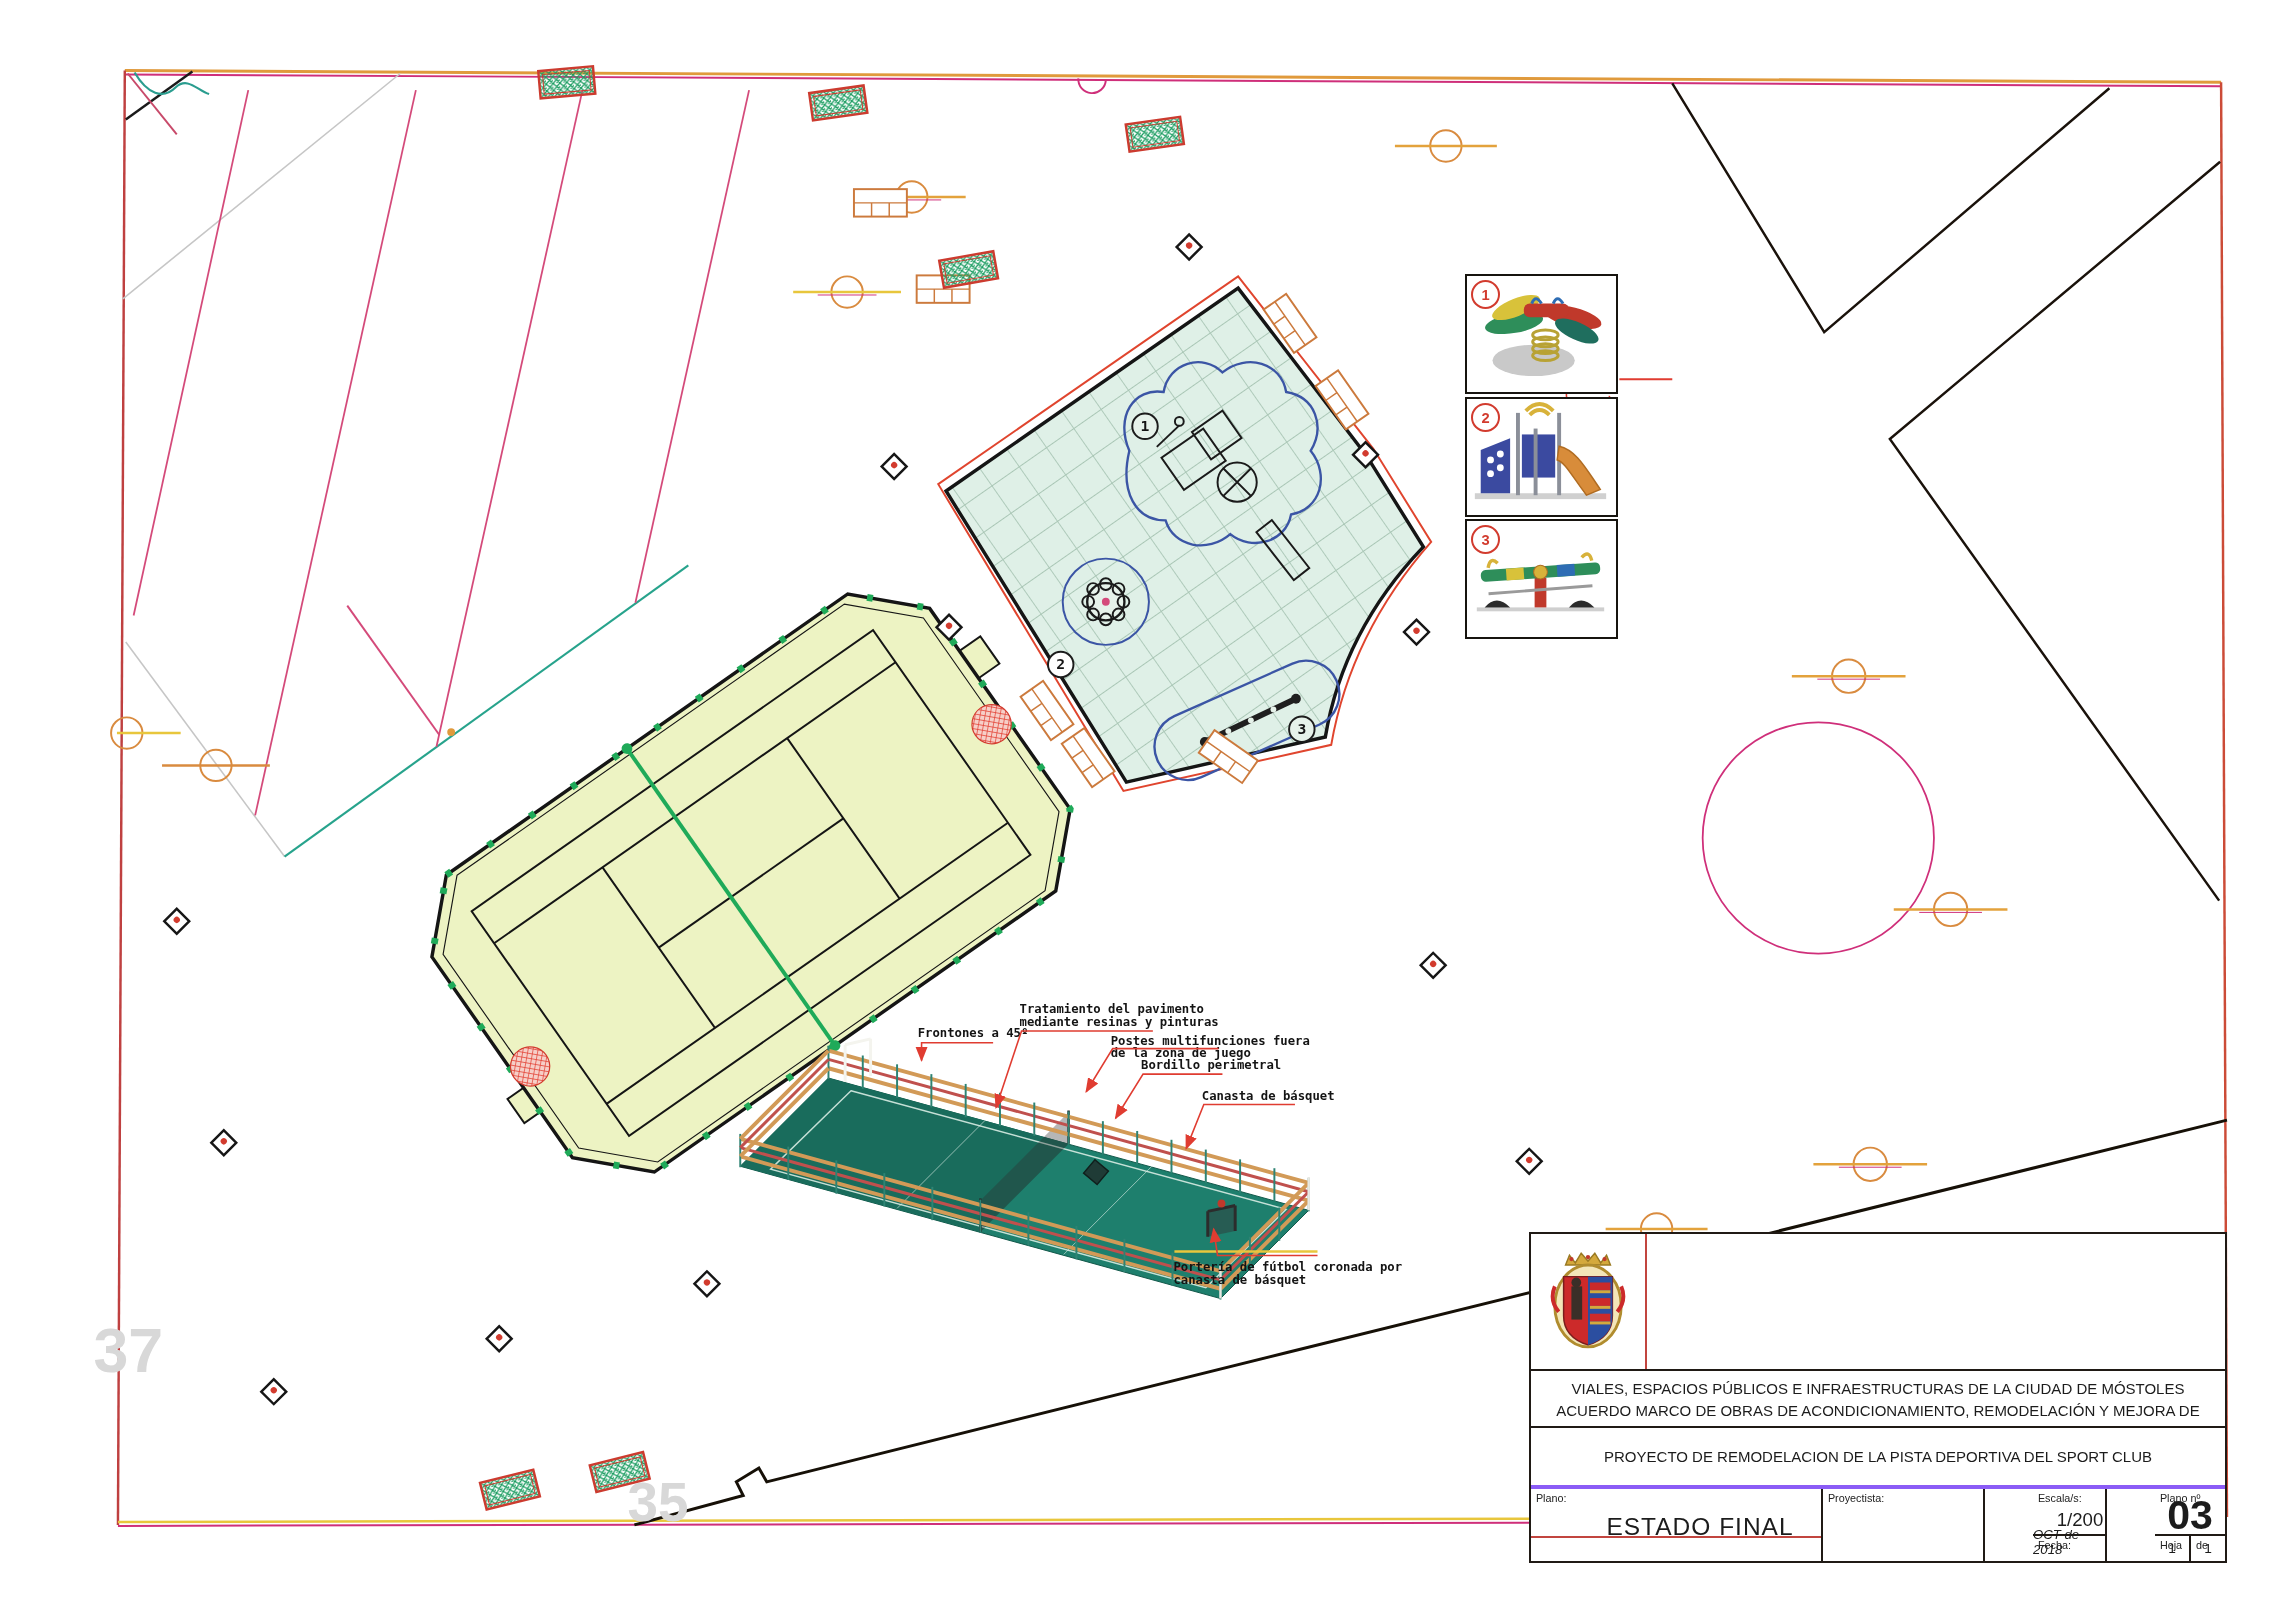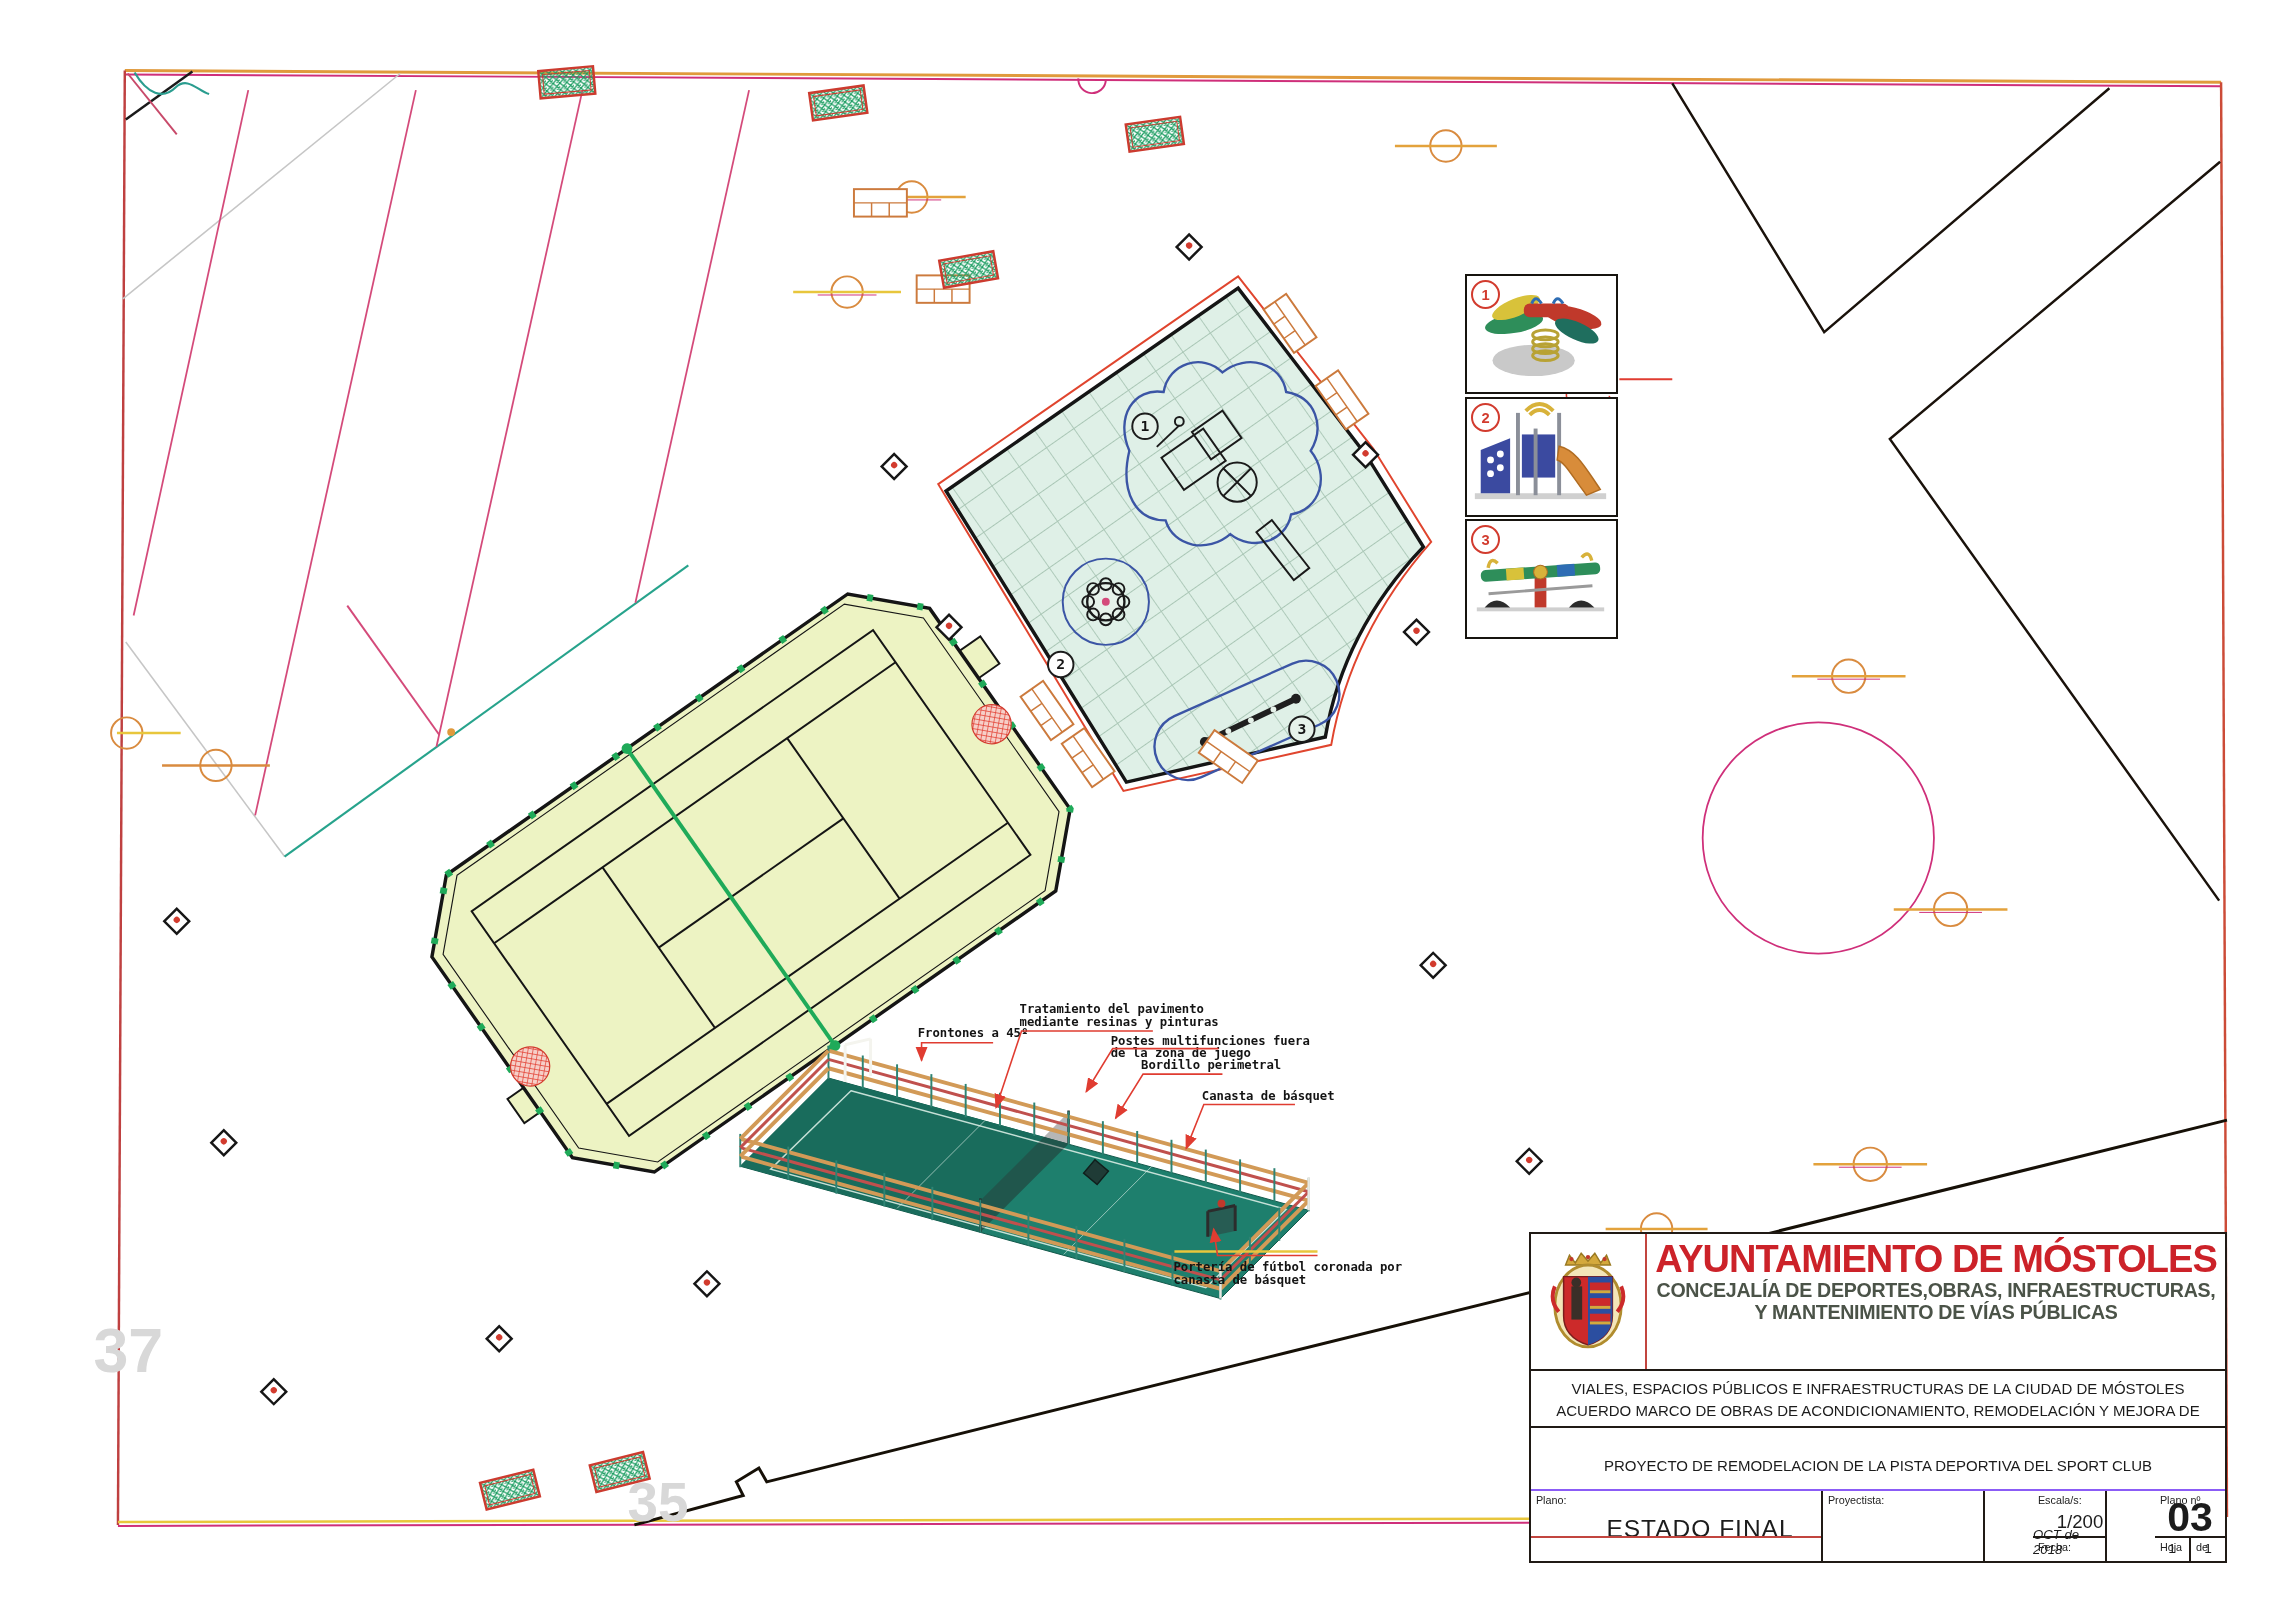--- a/index.html
+++ b/index.html
@@ -26,22 +26,22 @@
   .tb { position:absolute; left:1529px; top:1232px; width:698px; height:331px; background:#fff;
         border:2.9px solid #201a15; box-sizing:border-box; display:flex; flex-direction:column; }
   .tb * { box-sizing:border-box; }
   .tb-band1 { height:137px; display:flex; border-bottom:2.9px solid #201a15; }
   .tb-crest { width:116px; border-right:2px solid #c2453f; display:flex; align-items:center; justify-content:center; }
   .tb-titles { flex:1; text-align:center; padding-top:5.9px; overflow:hidden; }
   .tb-org  { color:#cc2229; font-size:38px; font-weight:bold; letter-spacing:-1px; line-height:1.05; }
   .tb-dept { color:#4b5348; font-size:19.6px; font-weight:bold; letter-spacing:-0.3px; line-height:1.12; }
   .tb-band2 { height:57px; border-bottom:2.9px solid #201a15; text-align:center; font-size:15px;
               color:#1c1c1c; padding-top:6.9px; line-height:1.45; }
-  .tb-band3 { height:49px; border-bottom:2px solid #8b5cf6; display:flex; align-items:center;
-              justify-content:center; font-size:15px; color:#1c1c1c;margin-top:14px; }
+  .tb-band3 { height:61px; border-bottom:4px solid #8b5cf6; display:flex; align-items:center;
+              justify-content:center; font-size:15px; color:#1c1c1c; }
   .tb-band4 { flex:1; display:grid; grid-template-columns:292px 162px 122px 1fr; }
   .tb-cell { border-right:2px solid #201a15; position:relative;padding-left:48px; }
   .tb-cell.last { border-right:none; }
   .tb-lbl { font-size:10.8px; color:#222; position:absolute; top:2.9px; left:4.9px; }
   .tb-plano-val { text-align:center; margin-top:23.5px; font-size:24.5px; color:#1c1c1c; letter-spacing:1px; }
   .tb-plano-strip { position:absolute; bottom:0; left:0; right:0; height:25.5px; border-top:2px solid #c2453f; }
   .tb-split { display:flex; flex-direction:column; height:100%; }
   .tb-sub-top { height:47px; border-bottom:2px solid #201a15; position:relative; }
   .tb-sub-bot { flex:1; position:relative; }
   .tb-escala-val { text-align:center; margin-top:19.6px; font-size:18.6px; color:#1c1c1c;margin-left:22px; }
@@ -538,25 +538,20 @@
             </g>
         <g fill="#d4a93c">
               <rect x="43" y="44" width="21" height="3"></rect>
               <rect x="43" y="60" width="21" height="3"></rect>
               <rect x="43" y="76" width="21" height="3"></rect>
             </g>
         <rect x="24" y="40" width="11" height="34" fill="#3a2f28"></rect>
         <circle cx="29" cy="36" r="5" fill="#3a2f28"></circle>
         <path d="M7,40 q-6,14 4,26 M75,40 q6,14 -4,26" stroke="#cc2a2a" stroke-width="4" fill="none"></path>
       </svg>
-    </div>
-    <div class="tb-titles">
-      <div class="tb-org">AYUNTAMIENTO DE MÓSTOLES</div>
-      <div class="tb-dept">CONCEJALÍA DE  DEPORTES,OBRAS, INFRAESTRUCTURAS,</div>
-      <div class="tb-dept">Y MANTENIMIENTO DE VÍAS PÚBLICAS</div>
     </div>
   </div>
   <div class="tb-band2">
     <div>VIALES, ESPACIOS PÚBLICOS E INFRAESTRUCTURAS DE LA CIUDAD DE MÓSTOLES</div>
     <div>ACUERDO MARCO DE OBRAS DE ACONDICIONAMIENTO, REMODELACIÓN Y MEJORA DE</div>
   </div>
   <div class="tb-band3">PROYECTO DE REMODELACION DE LA PISTA DEPORTIVA  DEL SPORT CLUB</div>
   <div class="tb-band4">
     <div class="tb-cell">
       <span class="tb-lbl">Plano:</span>

